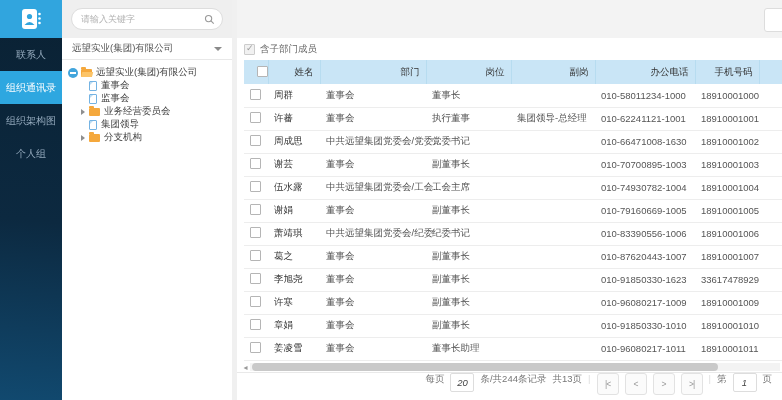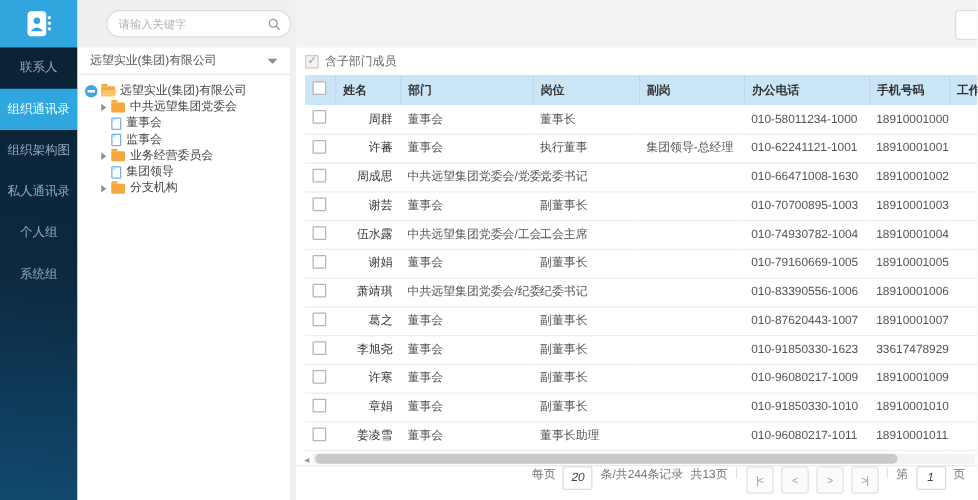--- a/index.html
+++ b/index.html
@@ -10,21 +10,21 @@
     -webkit-font-smoothing:antialiased;
   }
   
   .sidebar{position:absolute;left:0;top:0;width:62px;height:400px;
     background:linear-gradient(185deg,#0a2133 0%,#0c2940 55%,#11496f 100%);}
   .logo-block{height:38px;background:#31a5de;display:flex;align-items:center;justify-content:center;}
   .nav-item{height:33px;line-height:33px;text-align:center;font-size:10px;color:#94aabd;cursor:pointer;}
   .nav-item.active{background:#2ea7e0;color:#fff;}
   
   .tree-panel{position:absolute;left:62px;top:0;width:170px;height:400px;background:#fff;}
-  .search-band{height:38px;background:#efefef;display:flex;align-items:center;padding:0 23px;box-sizing:border-box;}
+  .search-band{height:38px;background:#efefef;display:flex;align-items:center;padding:0 9px;box-sizing:border-box;}
   .search-pill{flex:1;height:20px;background:#fff;border:1px solid #ddd;border-radius:11px;display:flex;align-items:center;padding:0 7px;}
   .search-pill input{border:0;outline:0;flex:1;min-width:0;font-size:9px;color:#333;background:transparent;font-family:inherit;}
   .search-pill input::placeholder{color:#b3b3b3;}
   .company-row{height:21px;border-bottom:1px solid #e8e8e8;display:flex;align-items:center;padding:0 10px;font-size:9.5px;color:#555;cursor:pointer;}
   .caret-down{width:0;height:0;border-left:4px solid transparent;border-right:4px solid transparent;border-top:4px solid #8a8a8a;margin-left:auto;}
   .tree{padding:6px 2px 0 6px;font-size:9.5px;color:#444;}
   .tree-row{height:13px;display:flex;align-items:center;white-space:nowrap;cursor:pointer;}
   .tree-row .tree-label{margin-left:1px;}
   .tree-row.child{padding-left:13px;}
   .arrow-slot{width:8px;display:inline-flex;justify-content:flex-start;flex:none;}
@@ -39,26 +39,26 @@
   
   .main{position:absolute;left:237px;top:0;right:0;height:400px;background:#fff;}
   .top-band{height:38px;background:#f3f3f3;position:relative;}
   .partial-btn{position:absolute;right:-12px;top:8px;width:28px;height:22px;background:#fff;border:1px solid #ddd;border-radius:3px;}
   .filter-row{height:22px;display:flex;align-items:center;padding-left:7px;gap:5px;font-size:9.5px;color:#666;}
   .cb{width:11px;height:11px;border:1px solid #b5b5b5;border-radius:1px;background:#fff;display:inline-block;box-sizing:border-box;cursor:pointer;}
   .cb.checked-dis{background:#f1f1f1;border-color:#ccc;position:relative;}
   .cb.checked-dis::after{content:"\2713";position:absolute;left:1px;top:-2px;font-size:9px;color:#9a9a9a;}
   .table-wrap{margin-left:7px;overflow:hidden;}
   table.grid{border-collapse:collapse;table-layout:fixed;width:586px;font-size:9.5px;}
-  table.grid th{background:#c9e5f6;height:24px;text-align:left;padding:0 6px;color:#333;font-weight:bold;border-right:1px solid #b7dcf0;box-sizing:border-box;white-space:nowrap;}
+  table.grid th{background:#c9e5f6;height:24px;text-align:right;padding:0 6px;color:#333;font-weight:normal;border-right:1px solid #b7dcf0;box-sizing:border-box;white-space:nowrap;}
   table.grid th:last-child{border-right:0;}
   table.grid th.cb-col,table.grid td.cb-col{width:24px;padding:0 0 0 6px;border-right:1px solid #b7dcf0;}
   table.grid td.cb-col{border-right:0;}
   table.grid td{height:23px;padding:0 6px;border-bottom:1px solid #ededed;color:#555;white-space:nowrap;box-sizing:border-box;}
-  table.grid td.name{color:#333;text-align:right;}
+  table.grid td.name{color:#333;}
   col.c-cb{width:24px;}col.c-name{width:52px;}col.c-dept{width:106px;}col.c-pos{width:85px;}
   col.c-vice{width:84px;}col.c-tel{width:100px;}col.c-mob{width:64px;}col.c-loc{width:71px;}
   .hscroll{margin:2px 0 0 4px;height:9px;display:flex;align-items:center;}
   .hs-arrow{width:9px;font-size:8px;color:#999;line-height:9px;text-align:center;cursor:pointer;}
   .hs-track{flex:1;height:8px;background:#f3f3f3;position:relative;margin-right:2px;}
   .hs-thumb{position:absolute;left:2px;top:0;height:8px;width:88%;background:#c9c9c9;border-radius:4px;cursor:pointer;}
   .footer{position:absolute;left:0;right:0;bottom:0;height:27px;background:#fff;border-top:1px solid #e9e9e9;
     display:flex;align-items:flex-start;justify-content:flex-end;gap:6px;padding-right:10px;font-size:9.5px;color:#777;}
   .page-box{width:22px;height:17px;border:1px solid #ddd;border-radius:2px;text-align:center;color:#444;background:#fff;font-size:9.5px;font-family:inherit;outline:0;padding:0;font-style:italic;}
   .pg-btn{width:20px;height:20px;border:1px solid #e2e2e2;border-radius:3px;background:#fbfbfb;color:#999;font-size:8.5px;
@@ -76,23 +76,21 @@
       <path d="M6.5 19 q5 -6 10 0 z" fill="#31a5de"></path>
       <circle cx="21.5" cy="8" r="1.3" fill="#ffffff"></circle>
       <circle cx="21.5" cy="12.5" r="1.3" fill="#ffffff"></circle>
       <circle cx="21.5" cy="17" r="1.3" fill="#ffffff"></circle>
     </svg>
   </div>
   <div>
       <div class="nav-item">联系人</div>
       <div class="nav-item active">组织通讯录</div>
       <div class="nav-item">组织架构图</div>
-      <div class="nav-item">私人通讯录</div>
       <div class="nav-item">个人组</div>
-      <div class="nav-item">系统组</div>
     </div>
 </div>
 
 <div class="tree-panel">
   <div class="search-band">
     <div class="search-pill">
       <input type="text" placeholder="请输入关键字" style="">
       <svg width="11" height="11" viewBox="0 0 12 12">
         <circle cx="5" cy="5" r="3.4" fill="none" stroke="#999" stroke-width="1.2"></circle>
         <line x1="7.6" y1="7.6" x2="10.6" y2="10.6" stroke="#999" stroke-width="1.2"></line>
@@ -101,27 +99,20 @@
   </div>
   <div class="company-row">
     <span>远望实业(集团)有限公司</span>
     <span class="caret-down"></span>
   </div>
   <div class="tree">
       <div class="tree-row root">
         <span class="toggle-minus"></span>
         <span class="icon-folder open"></span>
         <span class="tree-label">远望实业(集团)有限公司</span>
-      </div>
-      <div class="tree-row child">
-        <span class="arrow-slot">
-          <span class="tri-right"></span>
-        </span>
-        <span class="icon-folder"></span>
-        <span class="tree-label">中共远望集团党委会</span>
       </div>
       <div class="tree-row child">
         <span class="arrow-slot"></span>
         <span class="icon-file"></span>
         <span class="tree-label">董事会</span>
       </div>
       <div class="tree-row child">
         <span class="arrow-slot"></span>
         <span class="icon-file"></span>
         <span class="tree-label">监事会</span>

